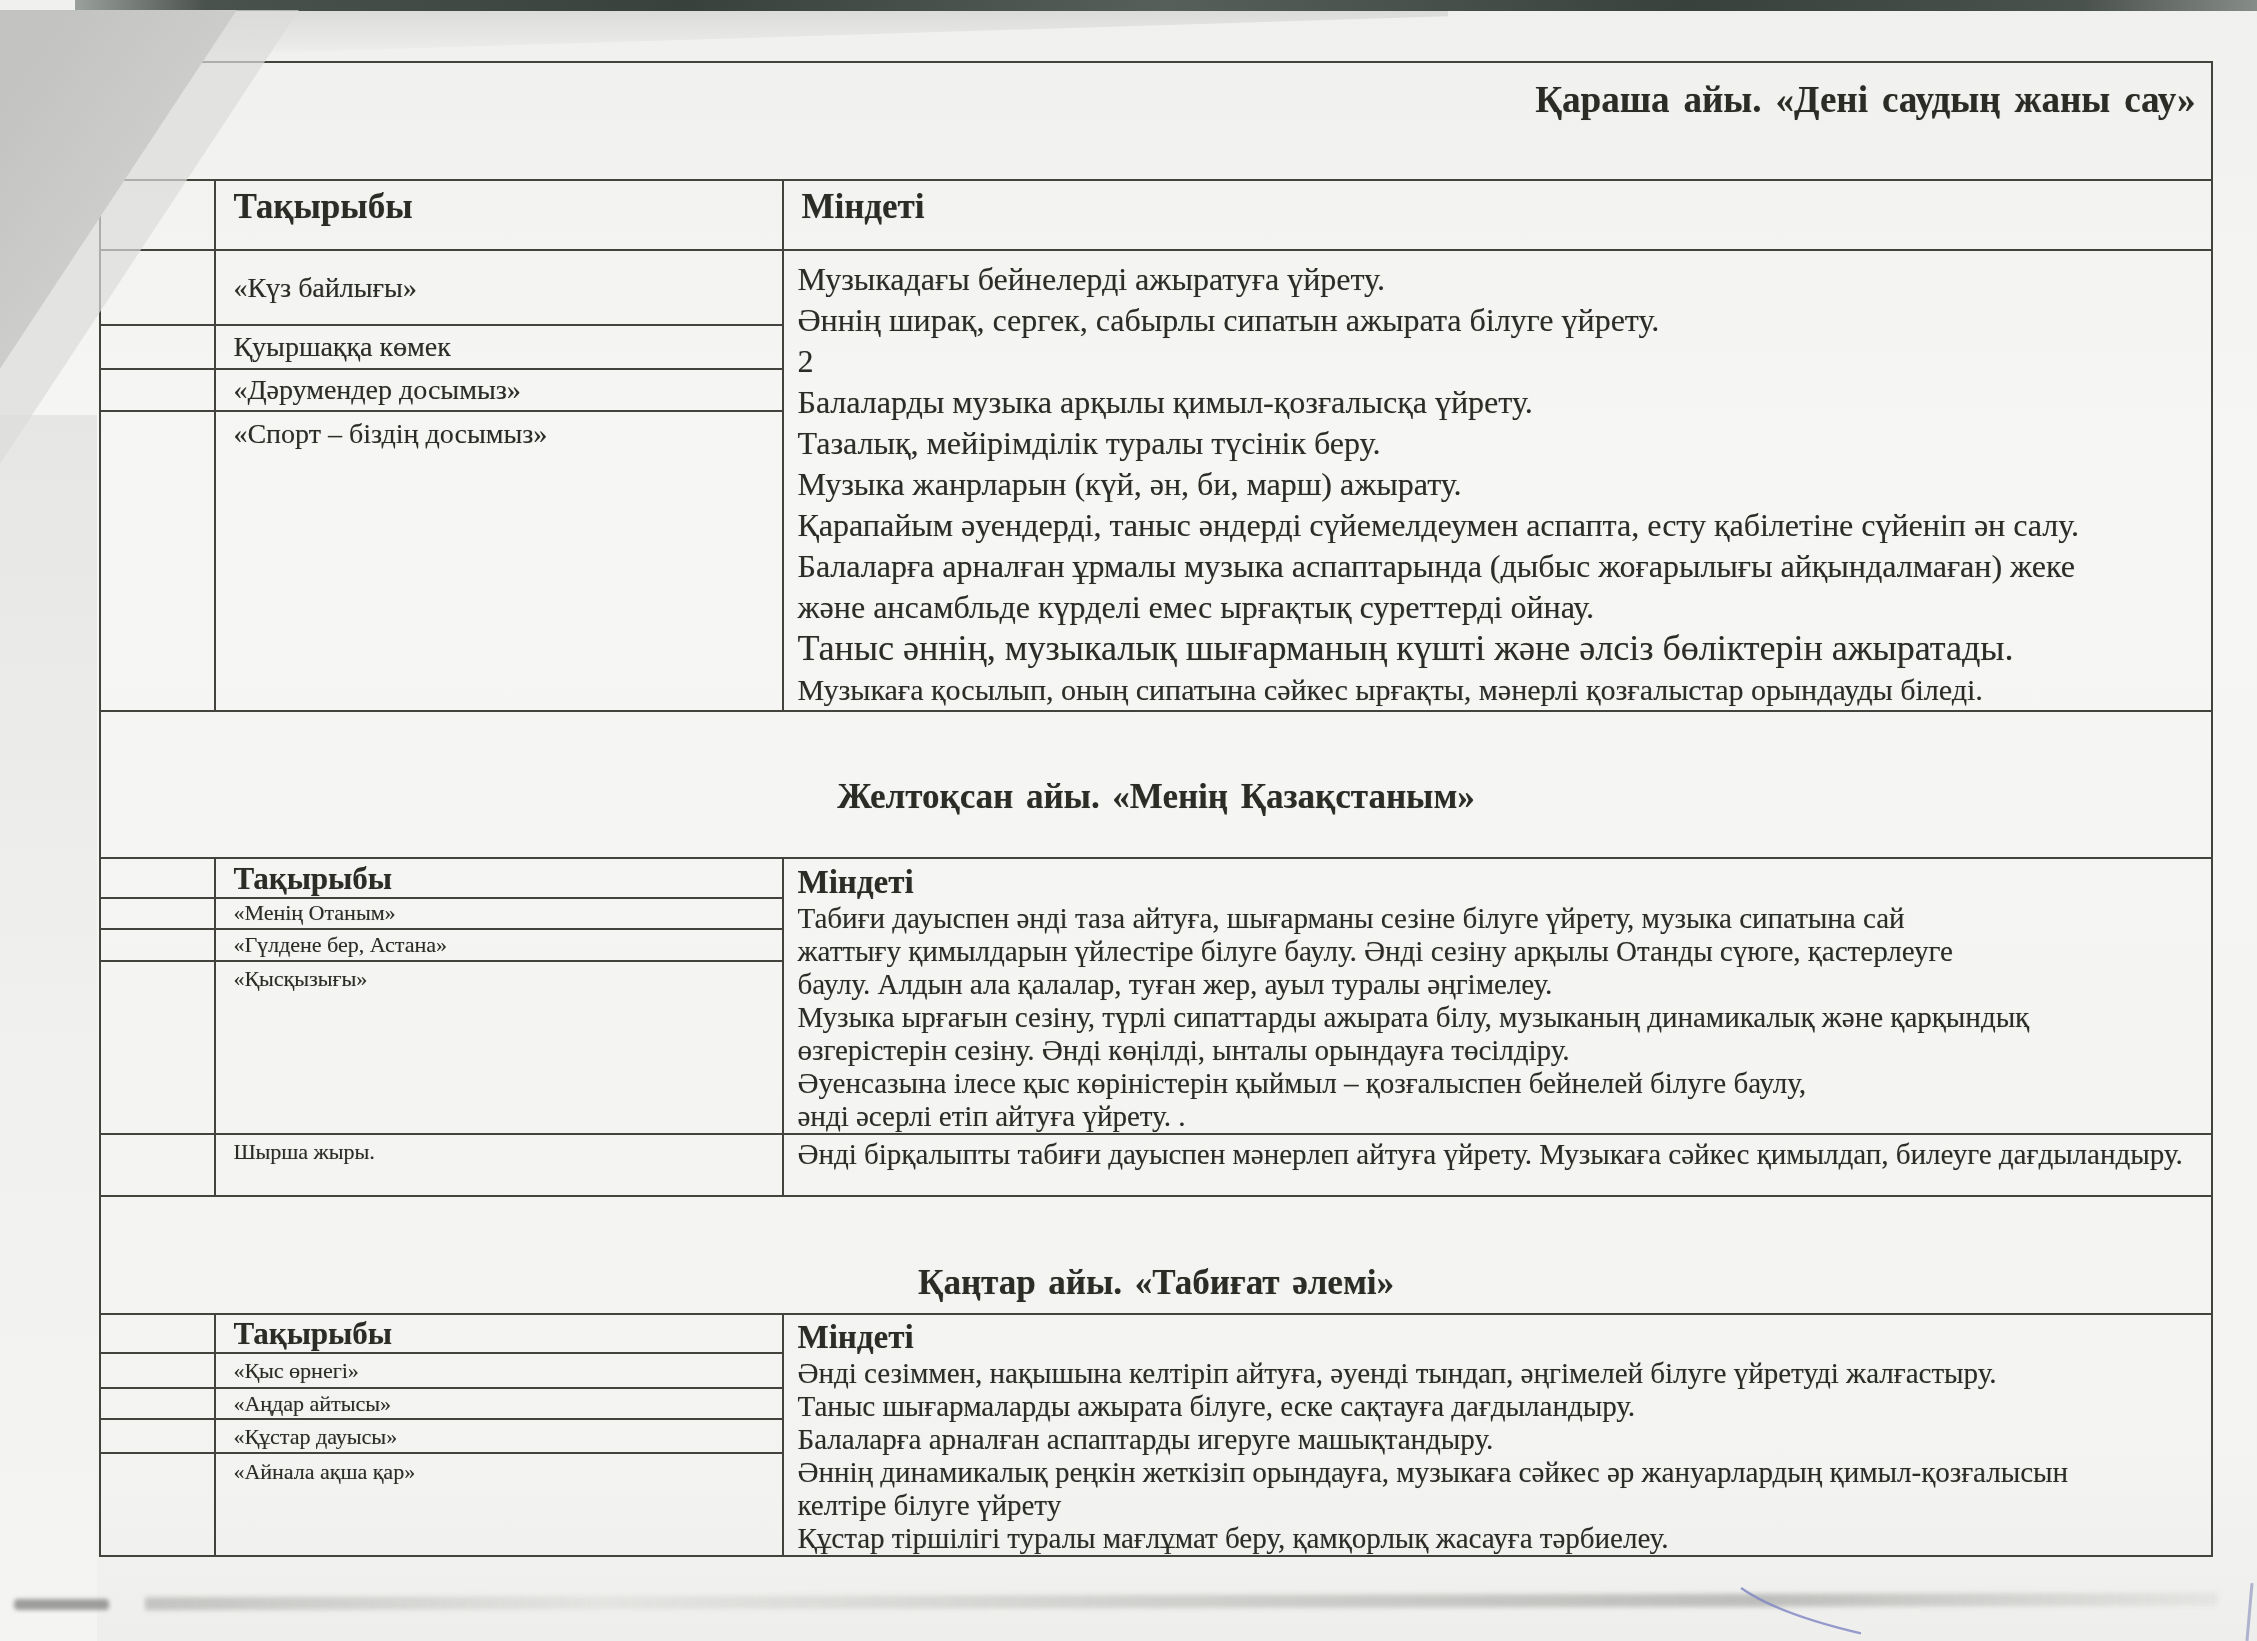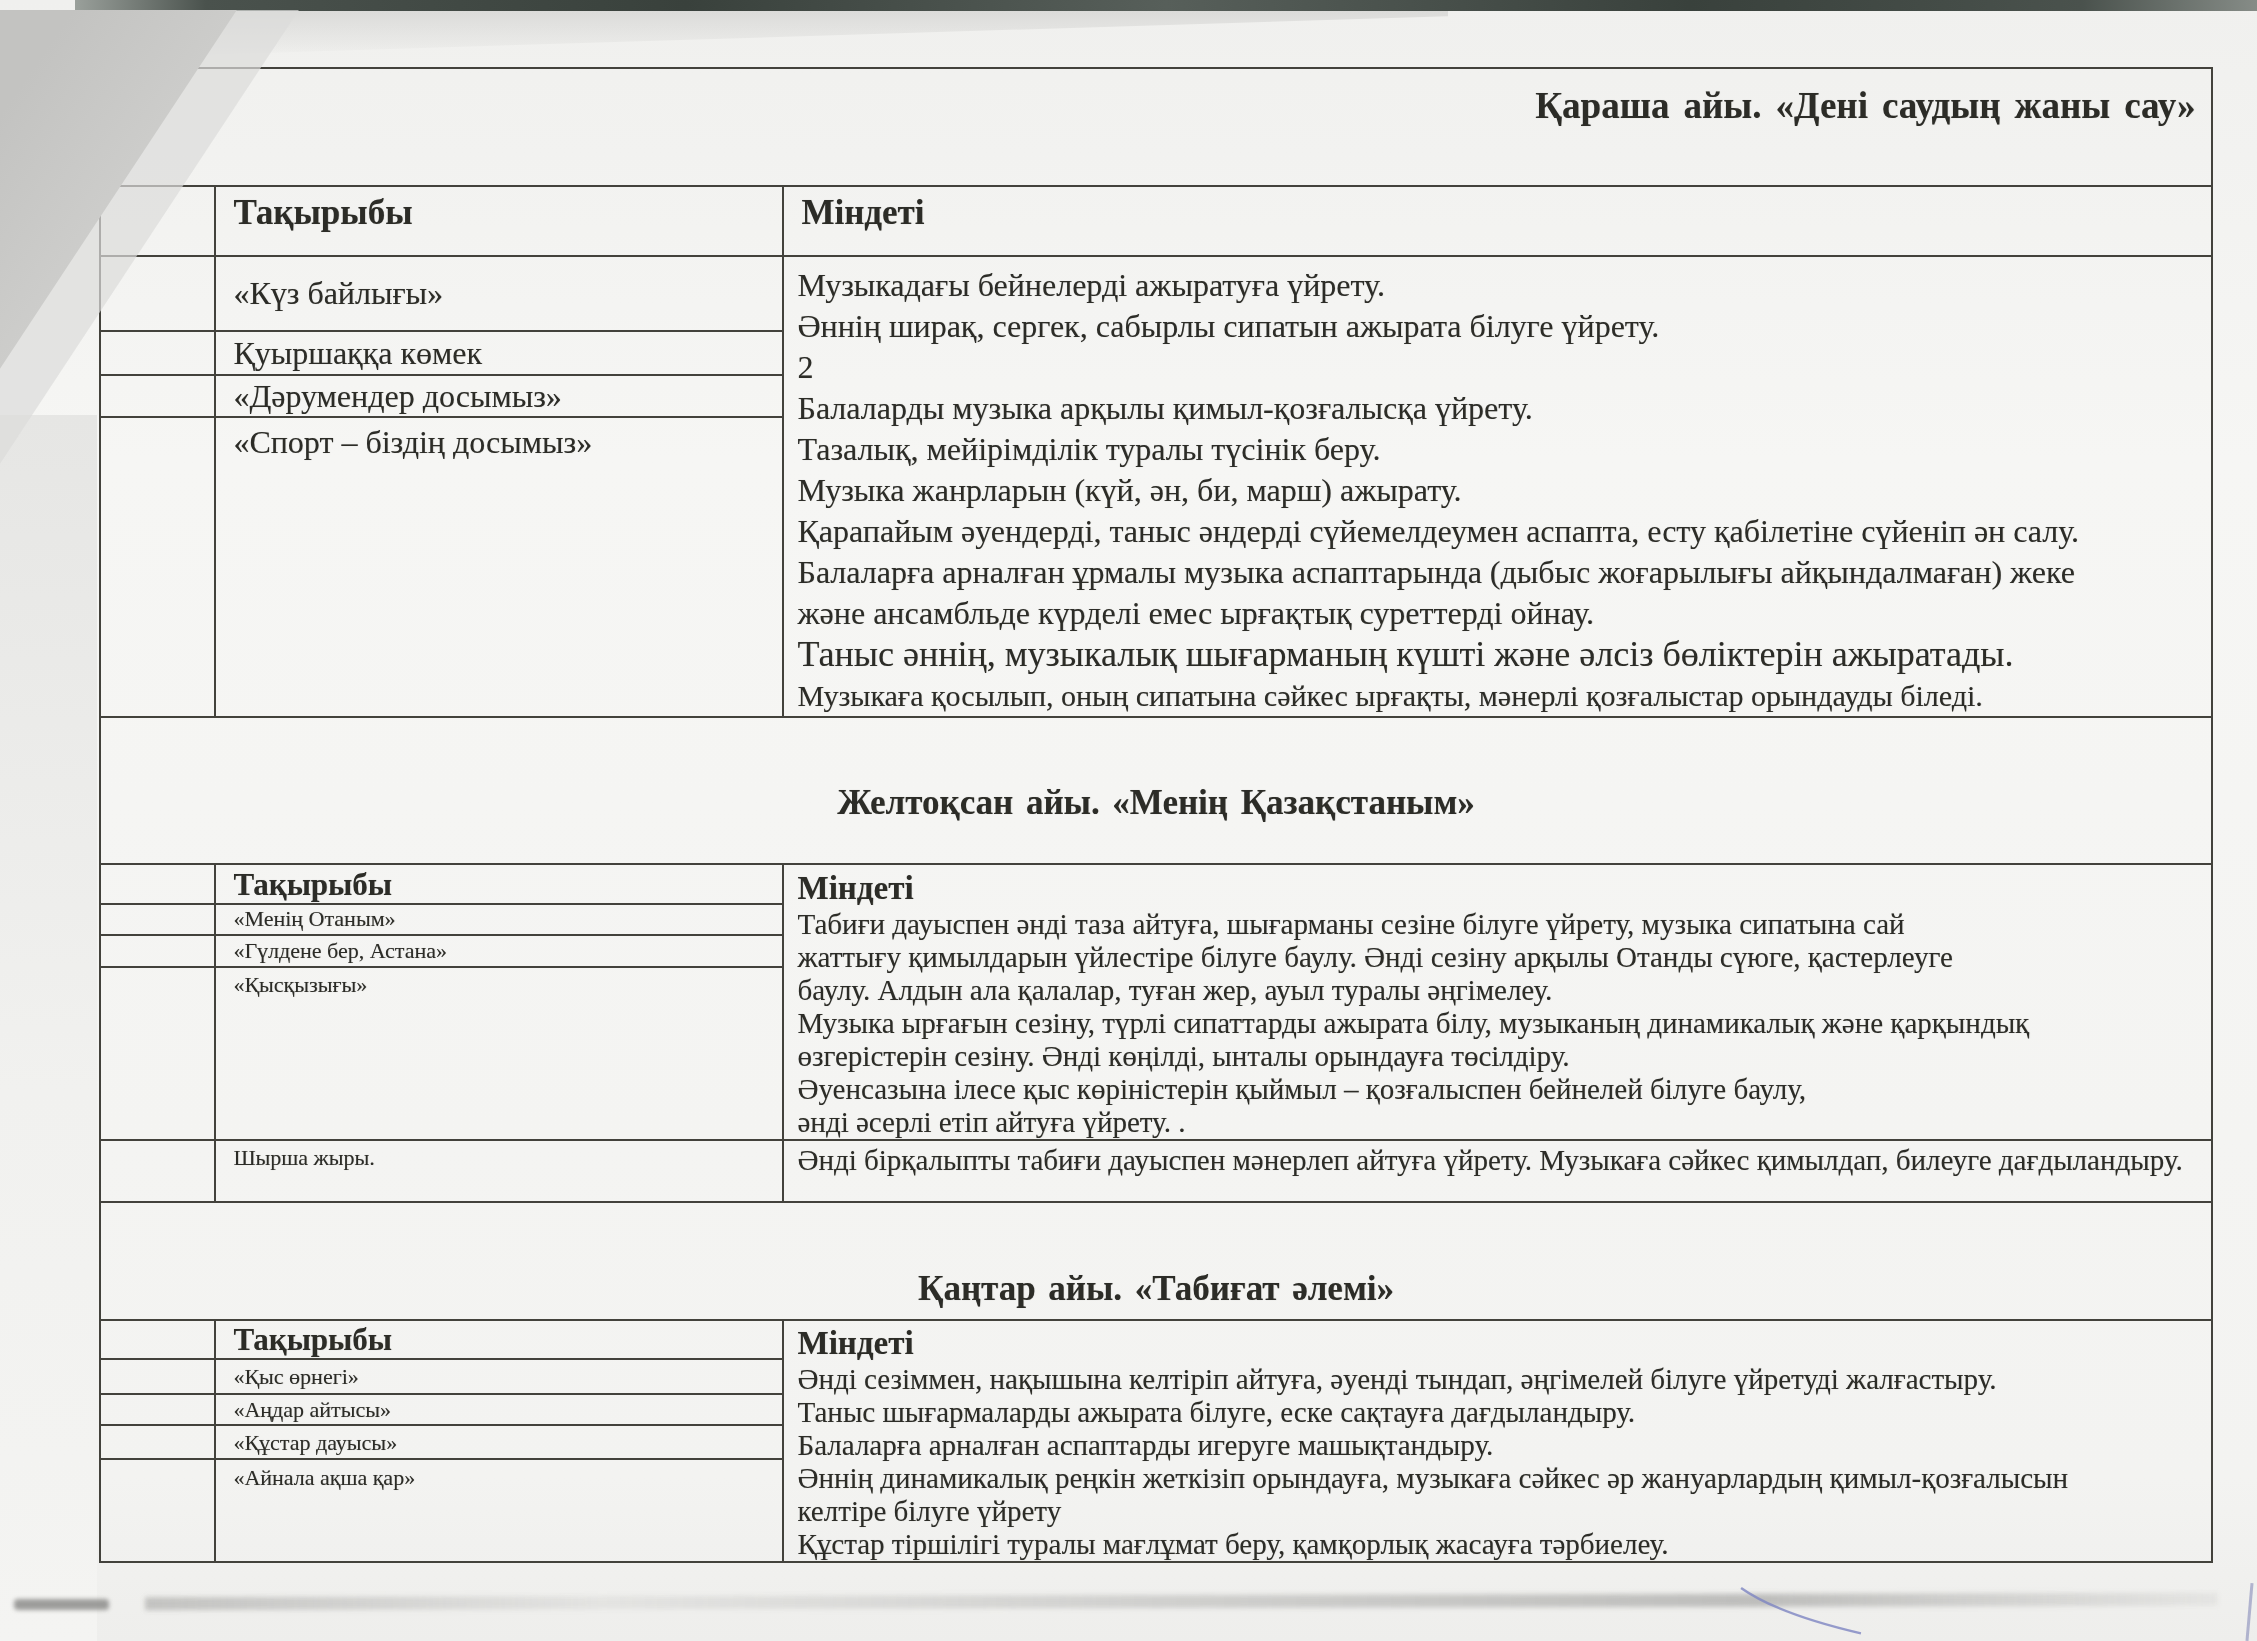--- a/index.html
+++ b/index.html
@@ -42,21 +42,21 @@
     position:absolute;left:13.5px;top:1599px;width:95px;height:10.6px;z-index:4;
     background:#8e8e8c;filter:blur(1.9px);opacity:.85;border-radius:3.9px;
   }
   .pen-mark{position:absolute;left:1714px;top:1585px;z-index:8;}
   .pen-tick{
     position:absolute;left:2248px;top:1583px;width:2.9px;height:58px;z-index:8;
     background:#7b82b4;opacity:.55;transform:rotate(5deg);
   }
   
   .doc{
-    position:absolute;left:99px;top:67px;width:2114px;height:1429px;z-index:3;
+    position:absolute;left:99px;top:61px;width:2114px;height:1429px;z-index:3;
     text-shadow:0.3px 0.3px 0.7px rgba(42,42,36,.35);
   }
   .title-band{
     box-sizing:border-box;height:118px;
     border:2.9px solid #43423c;border-bottom:none;
     display:flex;align-items:flex-start;justify-content:flex-end;
     padding:15.4px 15.4px 0 0;
   }
   .doc-title{font-weight:bold;font-size:37px;word-spacing:4.8px;}
   .mid-band{
@@ -74,21 +74,21 @@
     border:2.9px solid #43423c;box-sizing:border-box;
     vertical-align:middle;text-align:left;padding:0;
   }
   .t1{height:517px;}
   .t2{height:332px;}
   .t3{height:235px;}
   th.head{font-weight:bold;vertical-align:top;padding:5.8px 0 0 17.4px;}
   .t1 th.head{font-size:35px;}
   .t2 th.head,.t3 th.head{font-size:31px;padding-top:1.9px;}
   td.topic{padding-left:17.4px;}
-  .t1 td.topic{font-size:32px;}
+  .t1 td.topic{font-size:28px;}
   .t2 td.topic,.t3 td.topic{font-size:22px;line-height:1.08;}
   td.topic.top{vertical-align:top;padding-top:5.8px;}
   td.tasks{vertical-align:top;padding:3.9px 11.6px 0 13.5px;margin-top:44px;}
   .t1 td.tasks{font-size:32px;line-height:41px;padding-top:7.7px;}
   .t2 td.tasks,.t3 td.tasks{font-size:29px;line-height:33px;}
   .tasks-label{font-weight:bold;font-size:33px;line-height:39px;}
   .t2 .task-cell-text,.t3 .task-cell-text{font-size:29px;line-height:32px;}
   .task-line{white-space:normal;}
 </style>
 </head>

